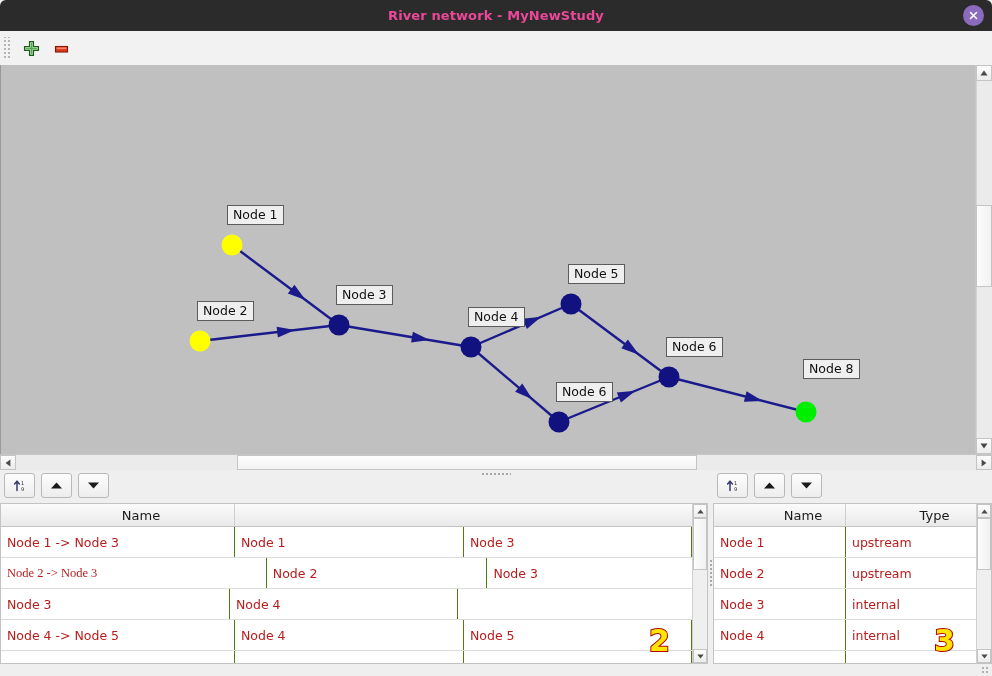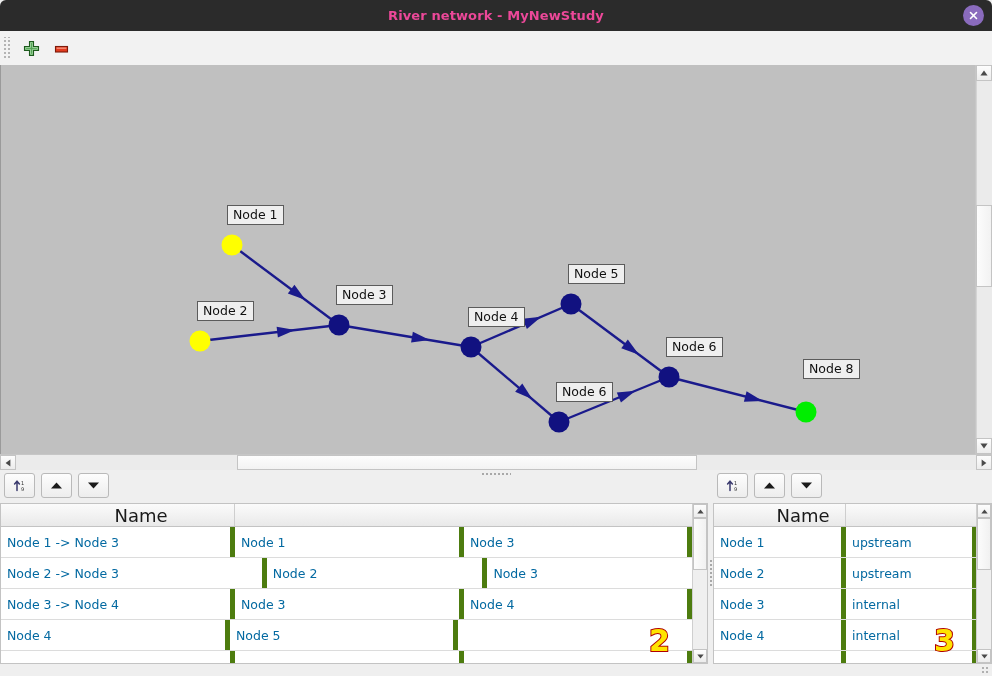--- a/index.html
+++ b/index.html
@@ -193,40 +193,40 @@
     overflow: hidden;
   }
   .grid-head {
     display: flex;
     height: 22px;
     background: linear-gradient(#fbfbfb,#e9e9e9);
     border-bottom: 1px solid #c3c3c3;
   }
   .grid-head .hcell {
     display: flex; align-items: center; justify-content: center;
-    font-size: 18px; color: #1a1a1a;
+    font-size: 13px; color: #1a1a1a;
     border-right: 1px solid #cecece;
     box-sizing: border-box;
     height: 22px;
     cursor: pointer;
     background: linear-gradient(#fbfbfb,#e9e9e9);
     padding-left: 47px;
   }
   .grid-body { position: relative; }
   .grid-row {
     display: flex;
     height: 30px;
     border-bottom: 1px solid #dcdcdc;
     background: #fff;
   }
   .grid-row .cell {
     display: flex; align-items: center;
-    font-size: 12.5px; color: #0369a1;
+    font-size: 12.5px; color: #b91c1c;
     padding-left: 6px;
-    border-right: 5px solid #4d7c0f;
+    border-right: 1px solid #4d7c0f;
     box-sizing: border-box;
     height: 30px;
     cursor: pointer;
     white-space: nowrap;
     overflow: hidden;
   }
   .grid-vscroll {
     position: absolute; right: 0; top: 0;
     width: 15px; bottom: 0;
     background: #efefef;
@@ -408,30 +408,30 @@
         <div class="grid-head" id="reaches-head">
             <div class="hcell" style="width: 234px;">Name</div>
           </div>
         <div class="grid-body" id="reaches-body">
             <div class="grid-row">
               <div class="cell" style="width: 234px;">Node 1 -&gt; Node 3</div>
               <div class="cell" style="width: 229px;">Node 1</div>
               <div class="cell" style="width: 228px;">Node 3</div>
             </div>
             <div class="grid-row">
-              <div class="cell" style="width: 276px;">Node 2 -&gt; Node 3</div>
+              <div class="cell" style="width: 276px; font-family: Liberation Serif, serif;">Node 2 -&gt; Node 3</div>
               <div class="cell" style="width: 229px;">Node 2</div>
               <div class="cell" style="width: 228px;">Node 3</div>
             </div>
             <div class="grid-row">
-              <div class="cell" style="width: 234px;">Node 3 -&gt; Node 4</div>
               <div class="cell" style="width: 229px;">Node 3</div>
               <div class="cell" style="width: 228px;">Node 4</div>
             </div>
             <div class="grid-row">
+              <div class="cell" style="width: 234px;">Node 4 -&gt; Node 5</div>
               <div class="cell" style="width: 229px;">Node 4</div>
               <div class="cell" style="width: 228px;">Node 5</div>
             </div>
             <div class="grid-row">
               <div class="cell" style="width: 234px;"></div>
               <div class="cell" style="width: 229px;"></div>
               <div class="cell" style="width: 228px;"></div>
             </div>
           </div>
         <div class="grid-vscroll">
@@ -472,20 +472,21 @@
         <div class="sm-btn">
           <svg width="13" height="9" viewBox="0 0 13 9">
               <polygon points="6.5,7.6 1,1.4 12,1.4" fill="#1b1b1b"></polygon>
             </svg>
         </div>
       </div>
 
       <div class="grid">
         <div class="grid-head" id="nodes-head">
             <div class="hcell" style="width: 132px;">Name</div>
+            <div class="hcell" style="width: 131px;">Type</div>
           </div>
         <div class="grid-body" id="nodes-body">
             <div class="grid-row">
               <div class="cell" style="width: 132px;">Node 1</div>
               <div class="cell" style="width: 131px;">upstream</div>
             </div>
             <div class="grid-row">
               <div class="cell" style="width: 132px;">Node 2</div>
               <div class="cell" style="width: 131px;">upstream</div>
             </div>

